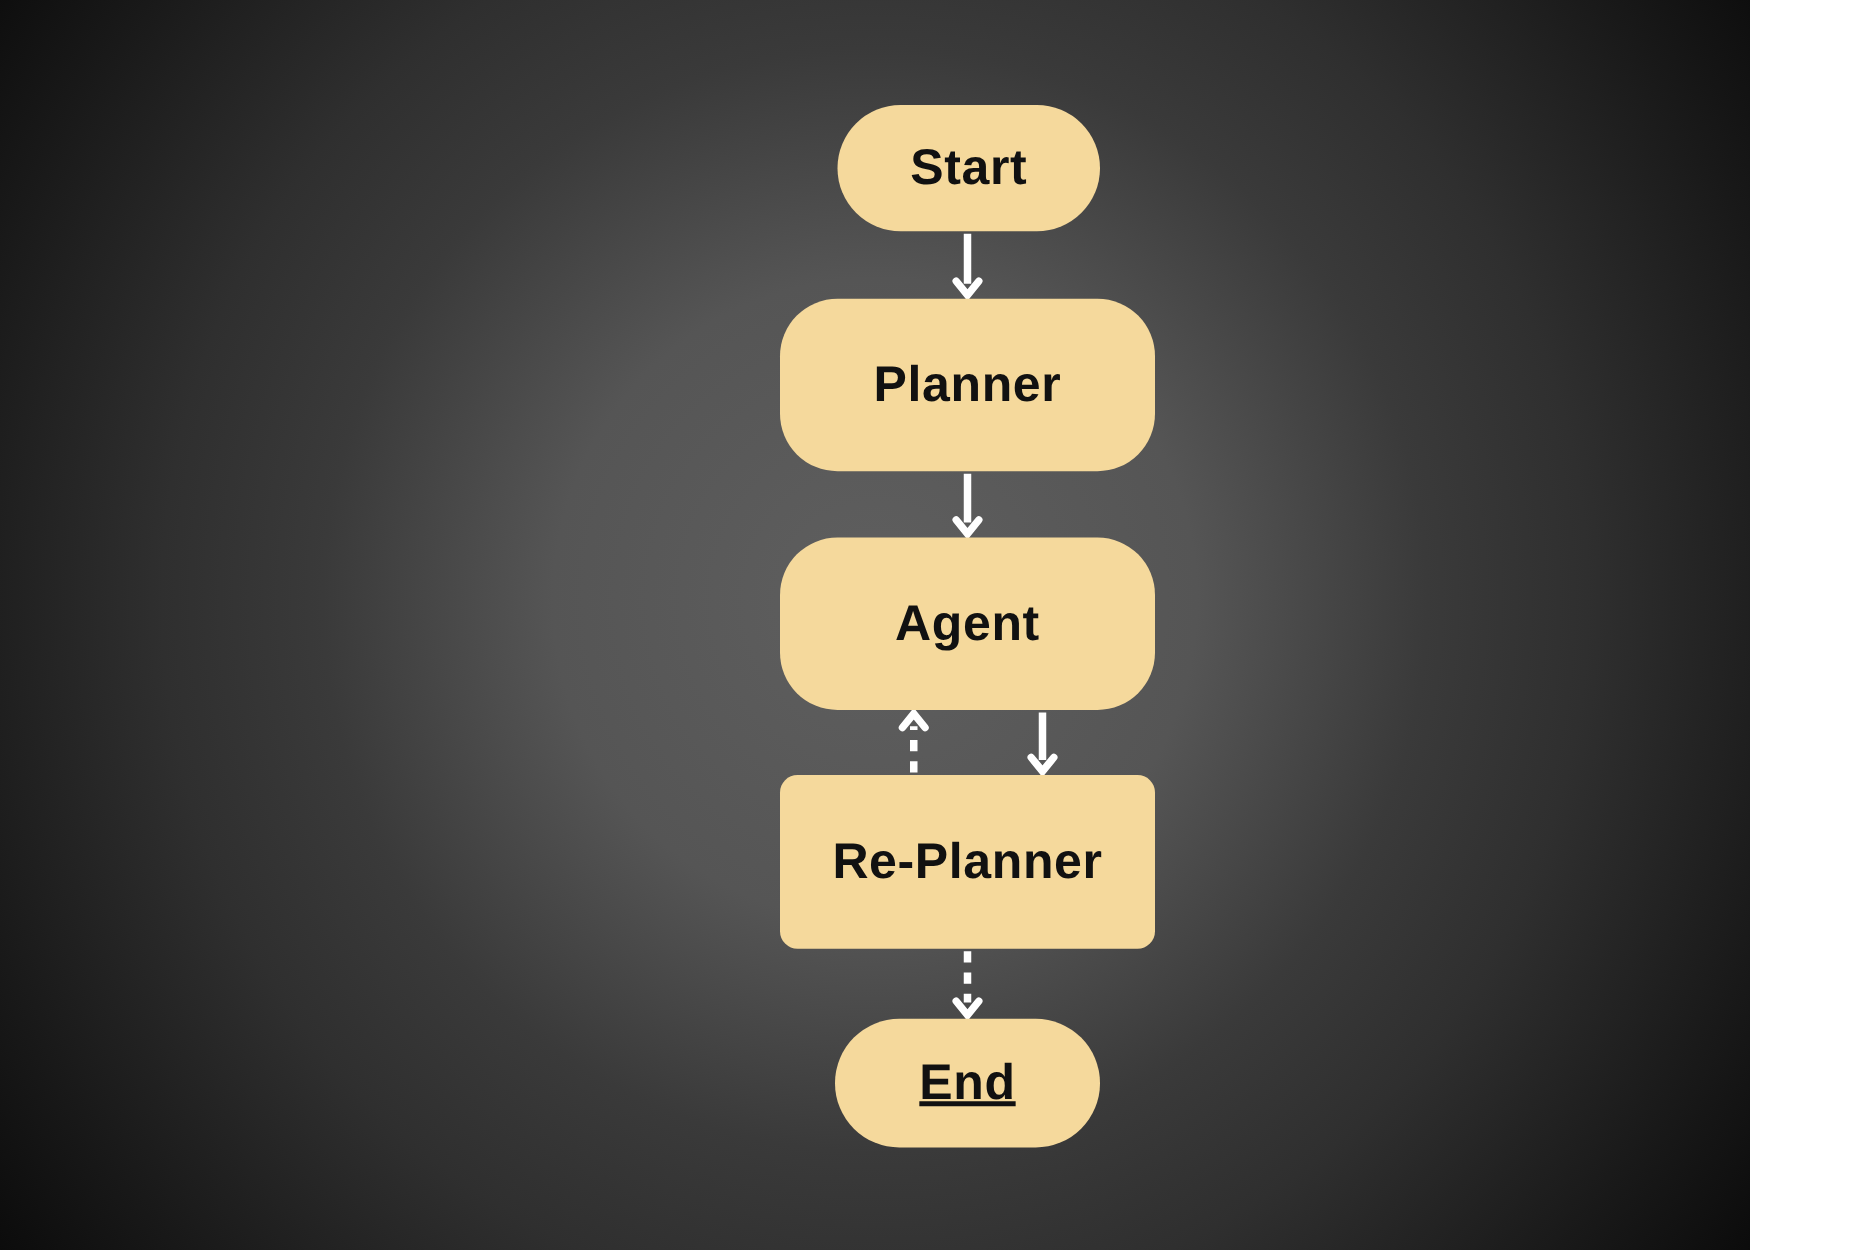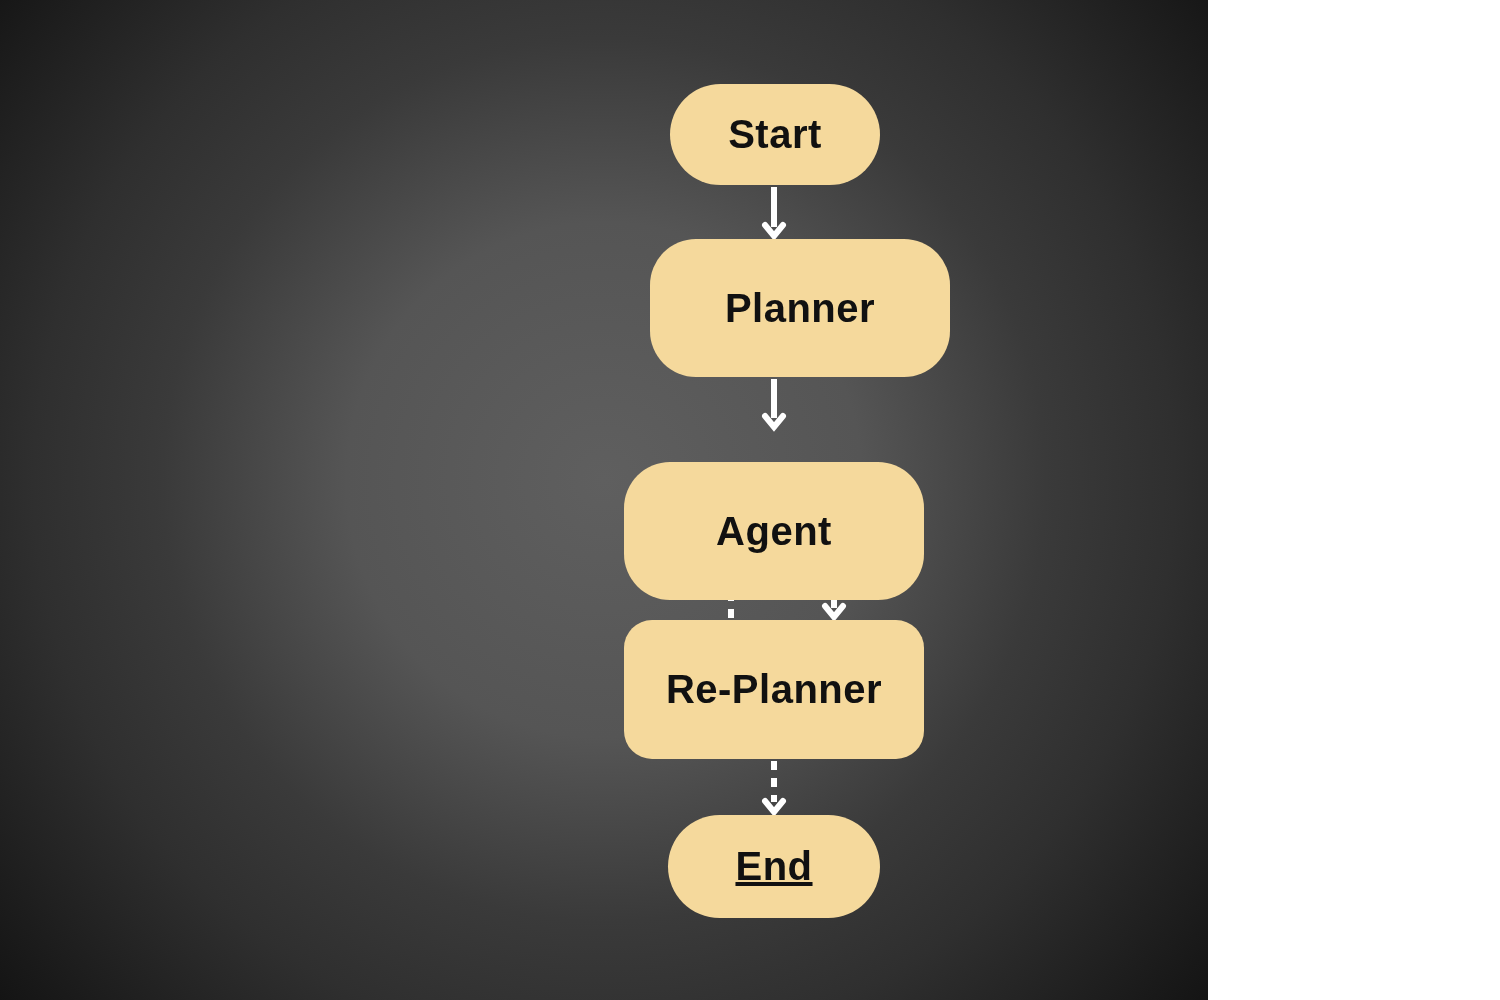--- a/index.html
+++ b/index.html
@@ -7,21 +7,21 @@
     padding: 0;
   }
   body {
     width: 1500px;
     height: 1000px;
     overflow: hidden;
     font-family: "Liberation Sans", "DejaVu Sans", sans-serif;
   }
   .canvas {
     position: relative;
-    width: 1208px;
+    width: 1400px;
     height: 1000px;
     background: radial-gradient(circle 920px at 50% 48%,
       #5f5f5f 0%,
       #555555 28%,
       #3a3a3a 48%,
       #2f2f2f 62%,
       #191919 82%,
       #060606 100%);
   }
   .node {
@@ -30,23 +30,23 @@
     color: #111111;
     display: flex;
     align-items: center;
     justify-content: center;
     font-weight: 700;
     font-size: 40px;
     letter-spacing: 0.5px;
     box-sizing: border-box;
   }
   .node-start    { left: 670px; top:  84px; width: 210px; height: 101px; border-radius: 50.5px; }
-  .node-planner  { left: 624px; top: 239px; width: 300px; height: 138px; border-radius: 46px; margin-left: 26px; }
-  .node-agent    { left: 624px; top: 430px; width: 300px; height: 138px; border-radius: 46px; margin-top: 32px; }
-  .node-replanner{ left: 624px; top: 620px; width: 300px; height: 139px; border-radius: 28px; }
+  .node-planner  { left: 624px; top: 239px; width: 300px; height: 138px; border-radius: 46px; }
+  .node-agent    { left: 624px; top: 430px; width: 300px; height: 138px; border-radius: 46px; }
+  .node-replanner{ left: 624px; top: 620px; width: 300px; height: 139px; border-radius: 14px; }
   .node-end      { left: 668px; top: 815px; width: 212px; height: 103px; border-radius: 51.5px; text-decoration: underline; }
   svg.arrows {
     position: absolute;
     left: 0;
     top: 0;
     width: 1500px;
     height: 1000px;
     pointer-events: none;
   }
   svg.arrows .stem {

